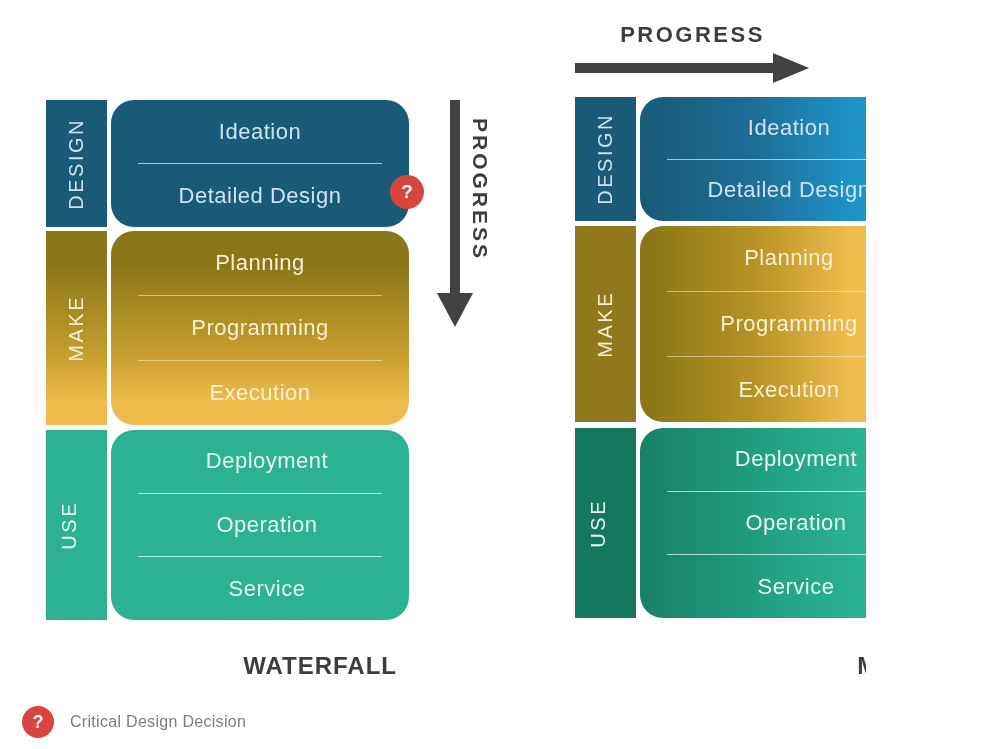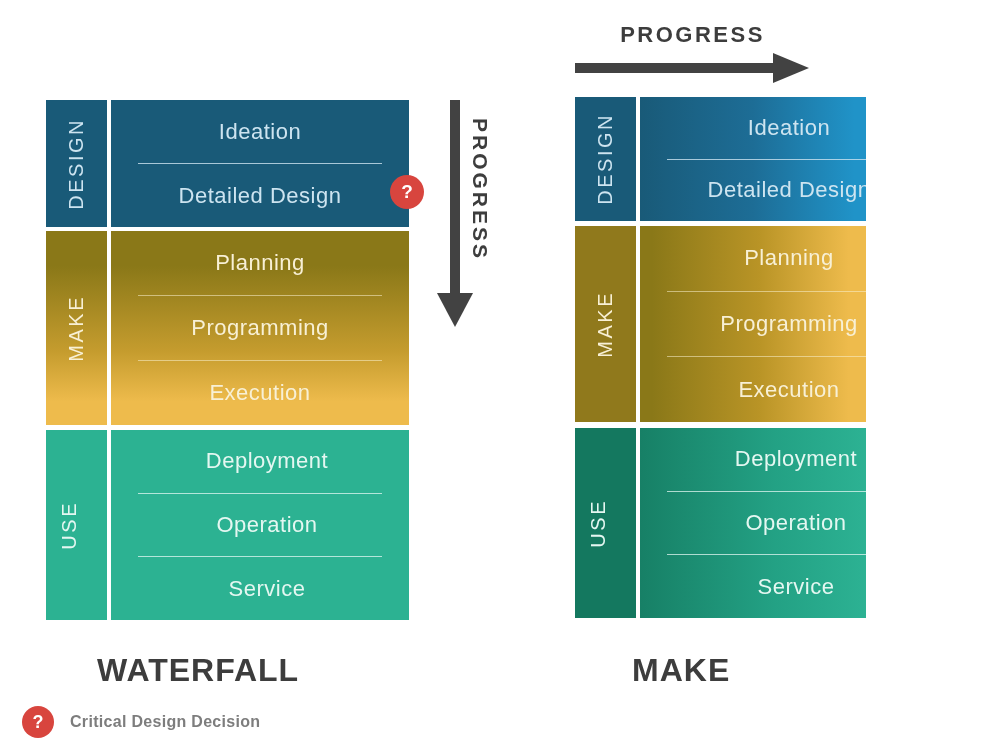--- a/index.html
+++ b/index.html
@@ -6,21 +6,21 @@
   .canvas{
     position:relative;width:866px;height:749px;background:#ffffff;overflow:hidden;
     font-family:"Liberation Sans", sans-serif;
   }
   
   .sidebar{position:absolute;display:flex;align-items:center;justify-content:center;}
   .vlabel{
     writing-mode:vertical-rl;transform:rotate(180deg);
     font-size:20px;letter-spacing:2.5px;font-weight:400;white-space:nowrap;
   }
-  .block{position:absolute;display:flex;flex-direction:column;}
+  .block{position:absolute;display:flex;flex-direction:column;border-radius:23px;}
   .item{
     flex:1;display:flex;align-items:center;justify-content:center;
     font-size:22px;letter-spacing:.5px;font-weight:400;
   }
   .divider{height:1px;margin:0 27px;flex:0 0 1px;}
   
   .design-solid{background:#195a78;}
   .design .item, .design .vlabel{color:#cde4f0;}
   .design .divider{background:rgba(205,228,240,.8);}
   .design-grad-h{background:linear-gradient(90deg,#195a78 0%,#1d6d96 38%,#2093c8 72%);}
@@ -73,29 +73,29 @@
     border-left:18px solid transparent;border-right:18px solid transparent;
     border-top:34px solid #424242;
   }
   .v-arrow-label{
     position:absolute;left:468px;top:118px;height:210px;
     writing-mode:vertical-rl;display:flex;align-items:center;
     font-size:21px;font-weight:600;letter-spacing:3px;color:#3d3d3d;white-space:nowrap;
   }
   
   .diagram-title{
-    position:absolute;top:652px;font-size:32px;font-weight:bold;
-    letter-spacing:1px;color:#3d3d3d;text-align:left;
+    position:absolute;top:652px;font-size:24px;font-weight:bold;
+    letter-spacing:1px;color:#3d3d3d;text-align:right;
   }
   .wf-title{left:97px;width:300px;}
   .ag-title{left:632px;width:300px;}
   
   .legend{position:absolute;left:22px;top:706px;display:flex;align-items:center;}
   .legend .badge{position:static;width:32px;height:32px;font-size:18px;}
-  .legend-text{margin-left:16px;font-size:16px;color:#7d7d7d;letter-spacing:.3px;font-weight:bold;}
+  .legend-text{margin-left:16px;font-size:16px;color:#7d7d7d;letter-spacing:.3px;}
 </style>
 </head>
 <body>
 
 <div class="canvas">
 
   <div class="h-arrow-label">PROGRESS</div>
   <div class="h-arrow-shaft"></div>
   <div class="h-arrow-head"></div>
 

